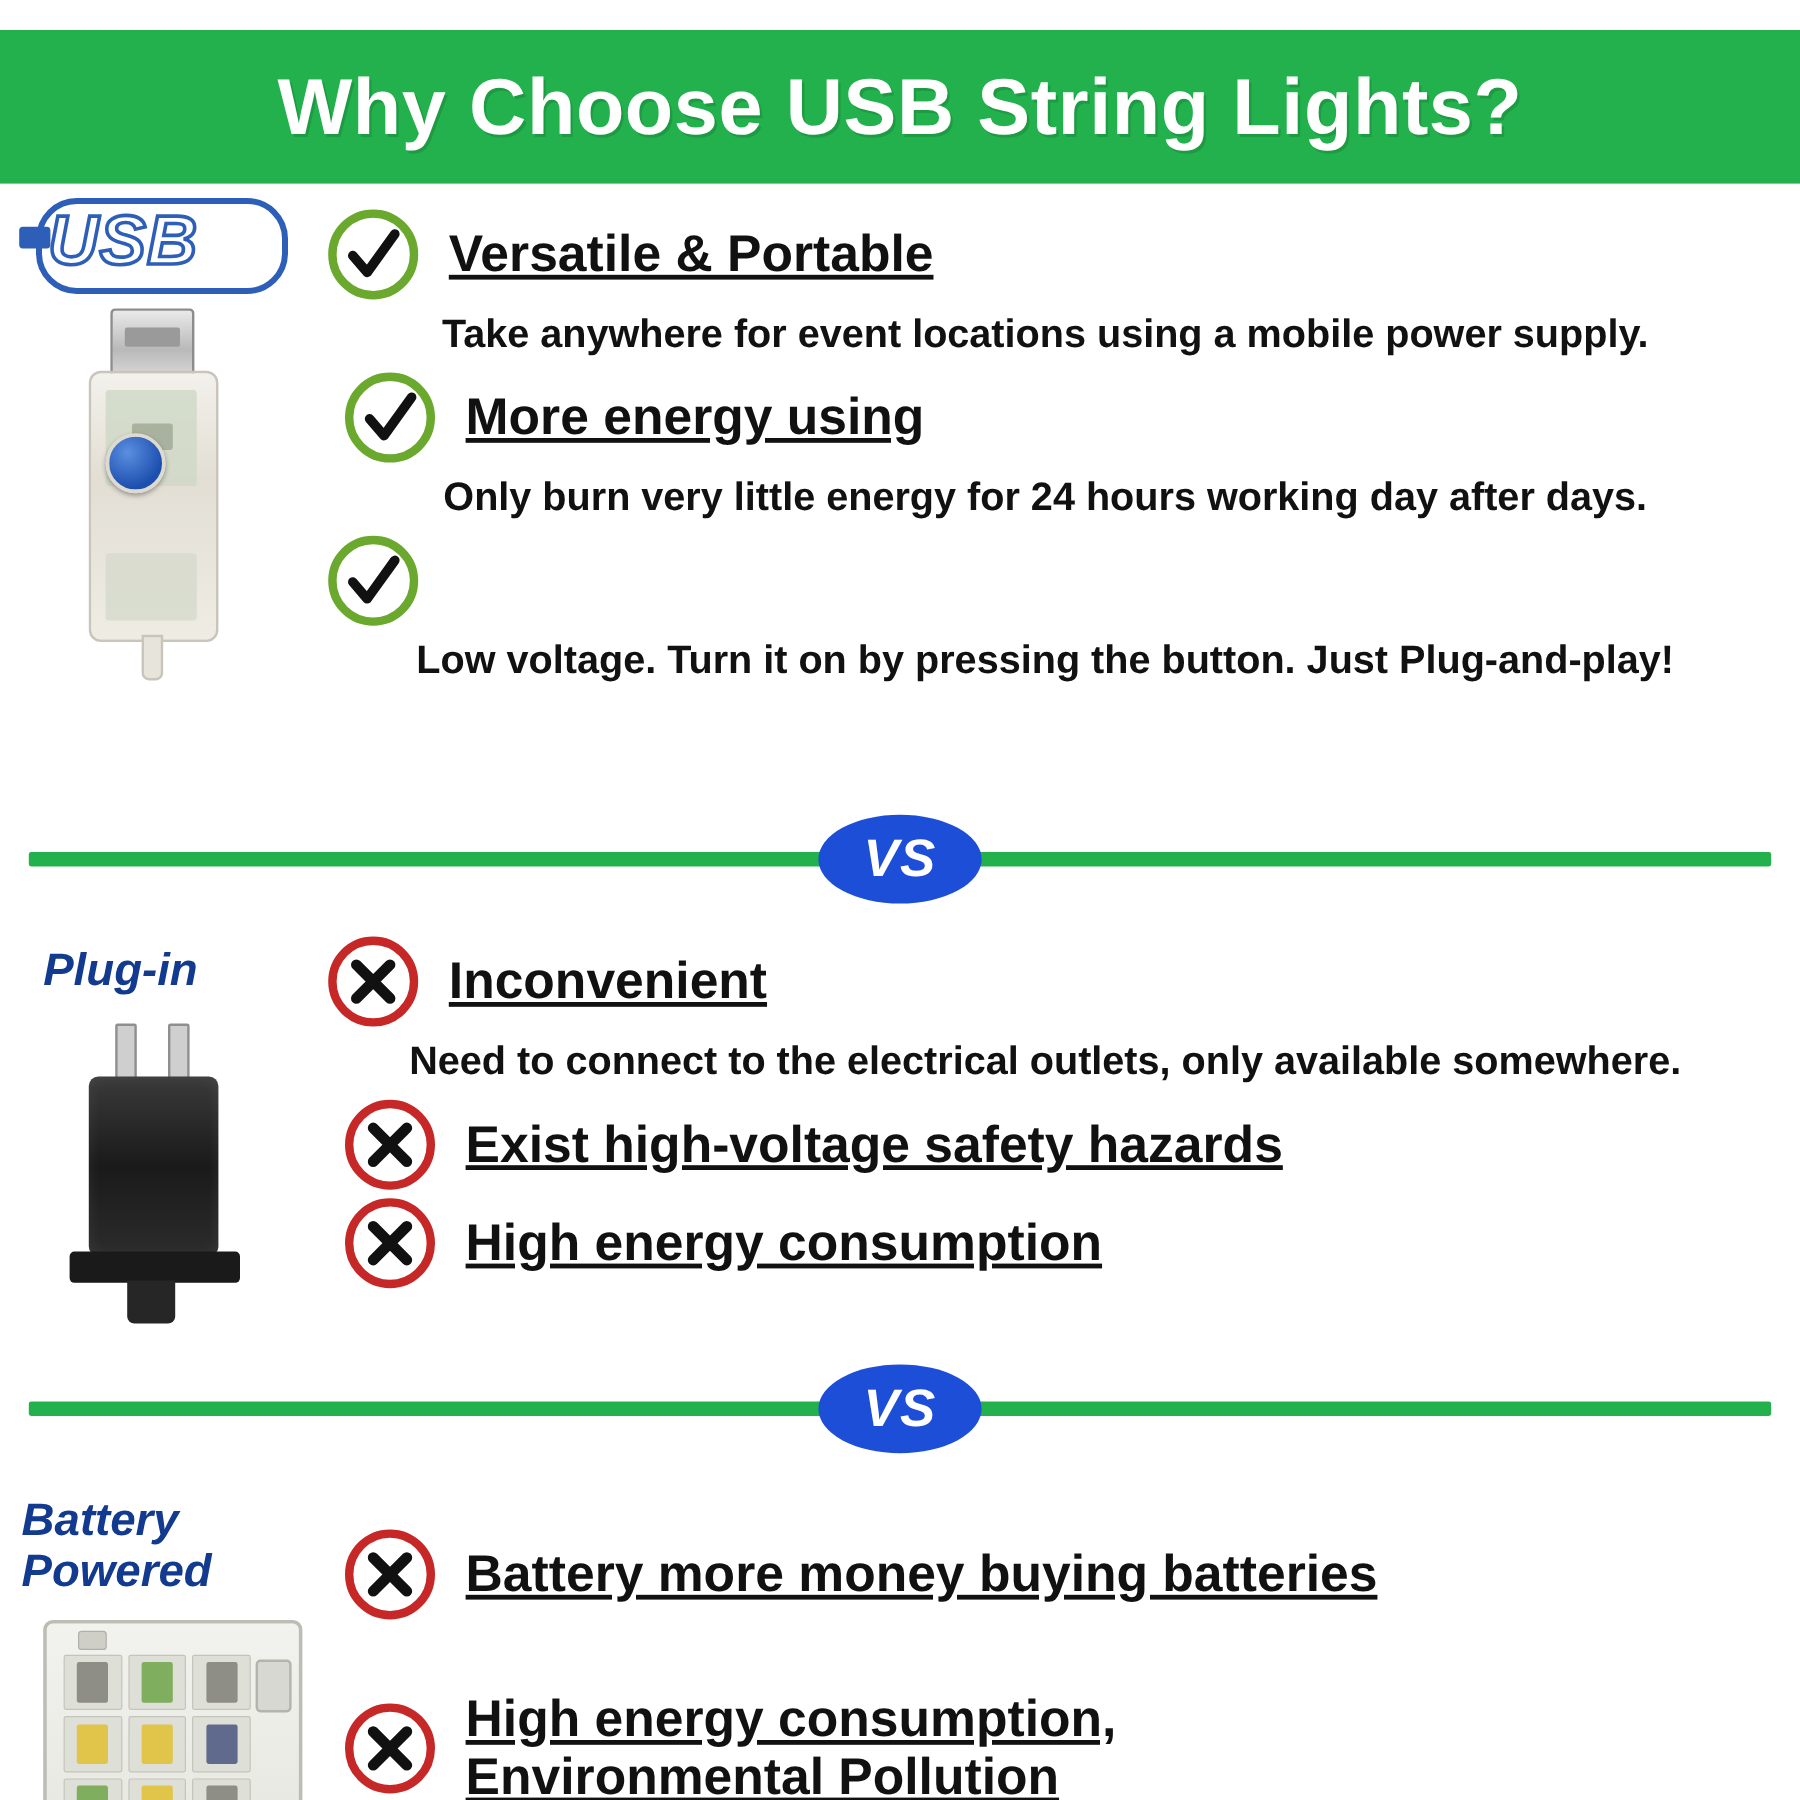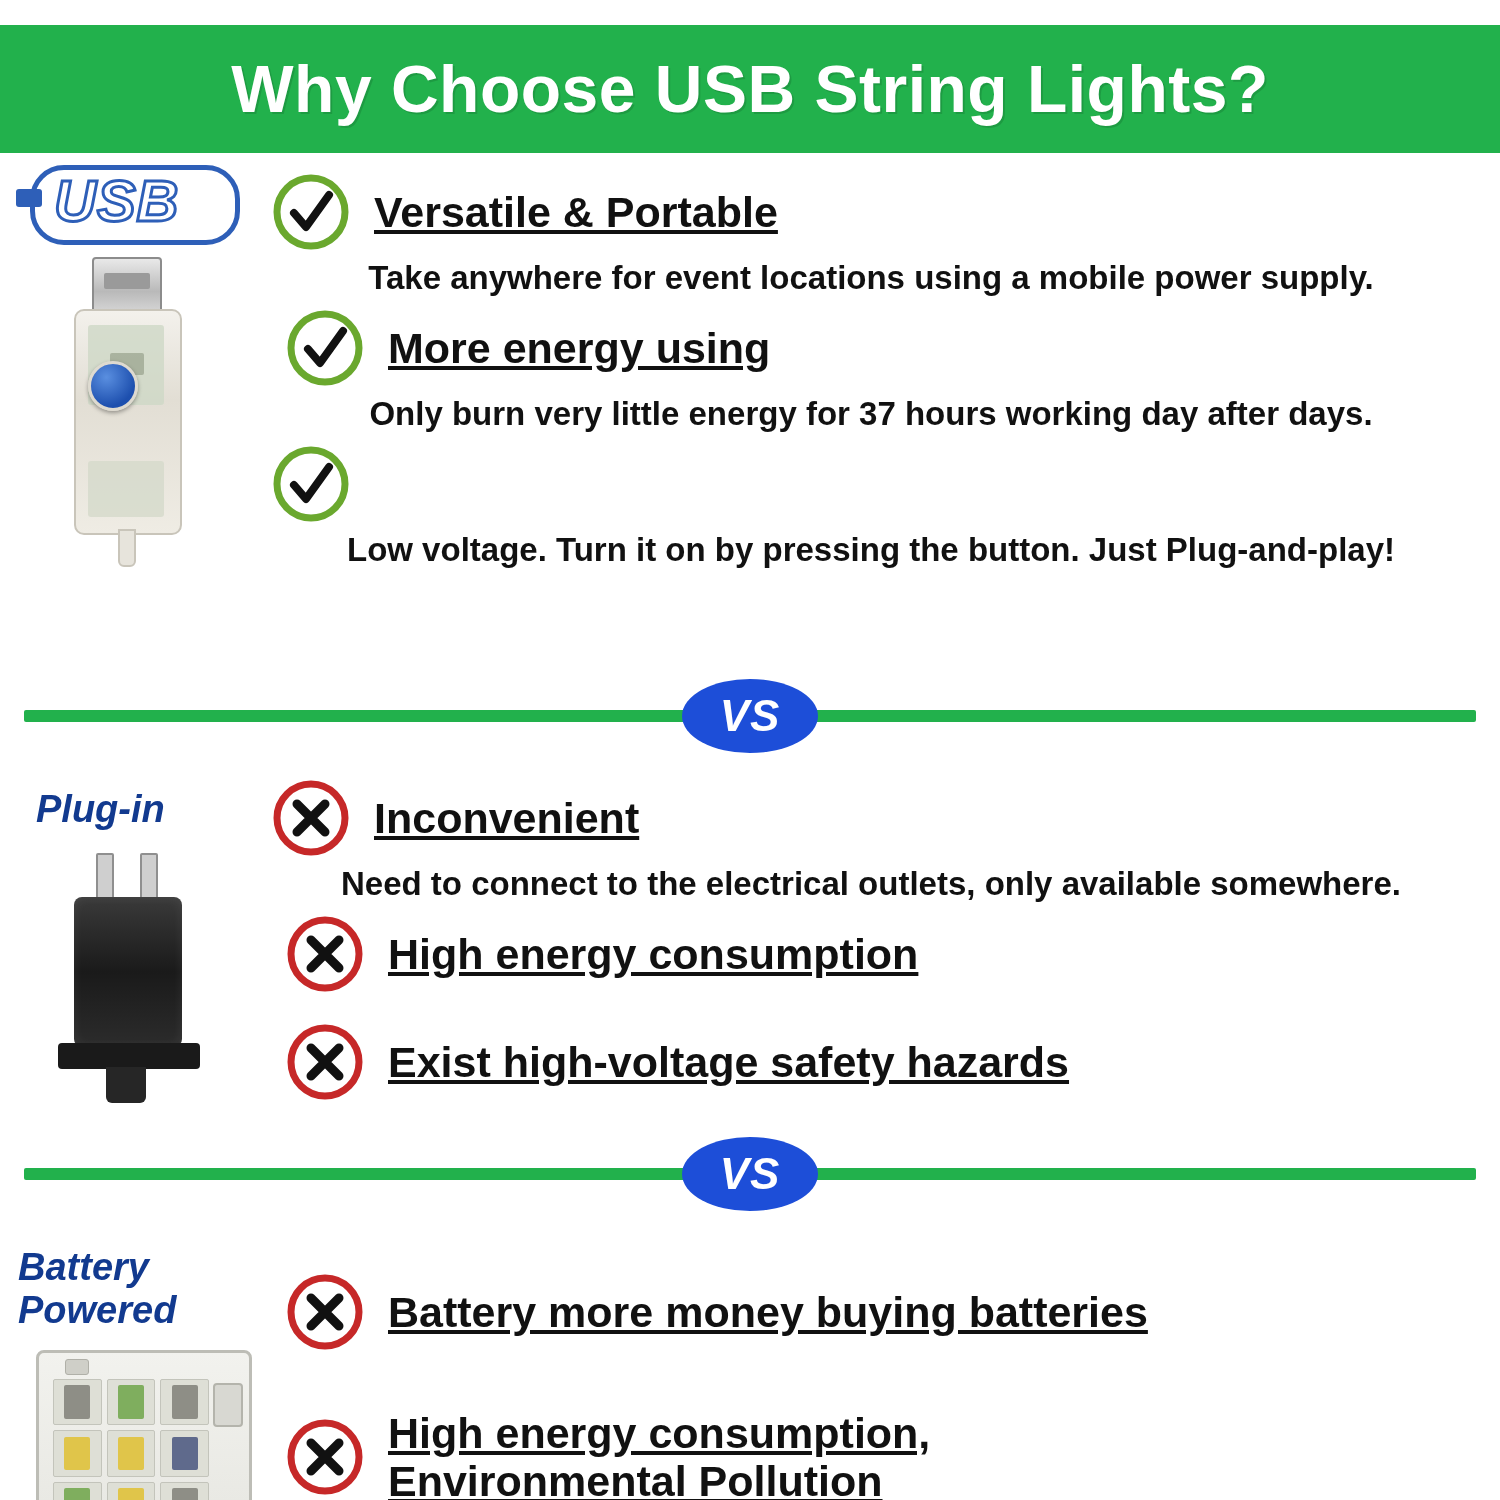--- a/index.html
+++ b/index.html
@@ -126,21 +126,21 @@
 
   
   .usb-logo {
     margin: 10px 0 0 24px;
     width: 210px;
     height: 80px;
     position: relative;
   }
   .usb-logo .usb-word {
     position: absolute;
-    left: 30px;
+    left: 16px;
     top: 4px;
     font-size: 58px;
     font-weight: bold;
     font-style: italic;
     color: #ffffff;
     -webkit-text-stroke: 3px #2e5fb8;
     letter-spacing: 1px;
   }
   .usb-logo .usb-plate {
     position: absolute;
@@ -357,21 +357,21 @@
 
     <div class="bullet-row" style="margin-left:14px;">
       <span class="icon-check">
         <svg viewBox="0 0 82 82" width="82" height="82">
           <circle cx="41" cy="41" r="34" fill="#ffffff" stroke="#6aa82e" stroke-width="7"></circle>
           <path d="M24 42 L36 56 L59 24" fill="none" stroke="#111111" stroke-width="8" stroke-linecap="round" stroke-linejoin="round"></path>
         </svg>
       </span>
       <span class="bullet-label">More energy using</span>
     </div>
-    <div class="sub-text">Only burn very little energy for 37 hours working day after days.</div>
+    <div class="sub-text">Only burn very little energy for 24 hours working day after days.</div>
 
     <div class="bullet-row">
       <span class="icon-check">
         <svg viewBox="0 0 82 82" width="82" height="82">
           <circle cx="41" cy="41" r="34" fill="#ffffff" stroke="#6aa82e" stroke-width="7"></circle>
           <path d="M24 42 L36 56 L59 24" fill="none" stroke="#111111" stroke-width="8" stroke-linecap="round" stroke-linejoin="round"></path>
         </svg>
       </span>
     </div>
     <div class="sub-text">Low voltage. Turn it on by pressing the button. Just Plug-and-play!</div>
@@ -401,38 +401,38 @@
       <span class="icon-x">
         <svg viewBox="0 0 82 82" width="82" height="82">
           <circle cx="41" cy="41" r="34" fill="#ffffff" stroke="#c62828" stroke-width="7"></circle>
           <path d="M27 27 L55 55 M55 27 L27 55" fill="none" stroke="#111111" stroke-width="9" stroke-linecap="round"></path>
         </svg>
       </span>
       <span class="bullet-label">Inconvenient</span>
     </div>
     <div class="sub-text">Need to connect to the electrical outlets, only available somewhere.</div>
 
+    <div class="bullet-row" style="margin-left:14px;">
+      <span class="icon-x">
+        <svg viewBox="0 0 82 82" width="82" height="82">
+          <circle cx="41" cy="41" r="34" fill="#ffffff" stroke="#c62828" stroke-width="7"></circle>
+          <path d="M27 27 L55 55 M55 27 L27 55" fill="none" stroke="#111111" stroke-width="9" stroke-linecap="round"></path>
+        </svg>
+      </span>
+      <span class="bullet-label">Exist high-voltage safety hazards</span>
+    </div>
+
     <div class="bullet-row" style="margin-left:14px; margin-bottom:26px;">
       <span class="icon-x">
         <svg viewBox="0 0 82 82" width="82" height="82">
           <circle cx="41" cy="41" r="34" fill="#ffffff" stroke="#c62828" stroke-width="7"></circle>
           <path d="M27 27 L55 55 M55 27 L27 55" fill="none" stroke="#111111" stroke-width="9" stroke-linecap="round"></path>
         </svg>
       </span>
       <span class="bullet-label">High energy consumption</span>
-    </div>
-
-    <div class="bullet-row" style="margin-left:14px;">
-      <span class="icon-x">
-        <svg viewBox="0 0 82 82" width="82" height="82">
-          <circle cx="41" cy="41" r="34" fill="#ffffff" stroke="#c62828" stroke-width="7"></circle>
-          <path d="M27 27 L55 55 M55 27 L27 55" fill="none" stroke="#111111" stroke-width="9" stroke-linecap="round"></path>
-        </svg>
-      </span>
-      <span class="bullet-label">Exist high-voltage safety hazards</span>
     </div>
   </div>
 </div>
 
 <div class="divider">
   <div class="divider-bar"></div>
   <div class="vs-badge">VS</div>
 </div>
 
 <div class="section" style="height:340px;">

